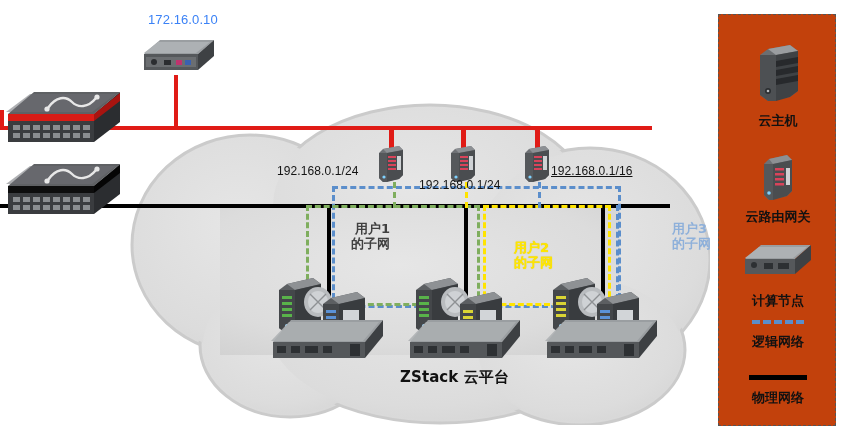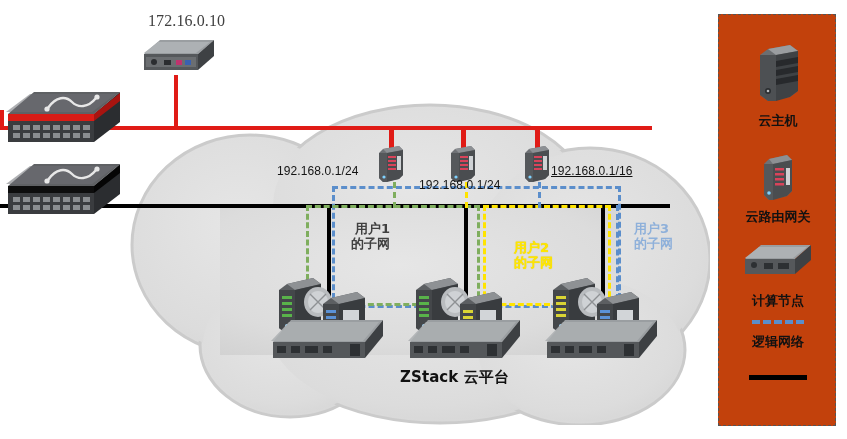--- a/index.html
+++ b/index.html
@@ -32,21 +32,21 @@
        font-size:12px;letter-spacing:.1px;}
   .ip{font-size:12px;color:#141414;}
   .cjk{font-family:"DejaVu Sans","Liberation Sans",sans-serif;}
   .subnet-lbl{position:absolute;font-size:13px;line-height:15px;
               text-align:left;white-space:nowrap;font-weight:600;}
   .sn-green{color:#404040;text-align:right;}
   .sn-yellow{color:#ffe600;text-shadow:0 0 1px #d9c400;}
   .sn-blue{color:#8eb0da;}
 
   #bm-label{left:218px;top:50px;font-size:16px;font-weight:600;color:#111;}
-  #bm-ip{left:148px;top:12px;font-size:16px;color:#404040;font-family:Liberation Serif, serif;}
+  #bm-ip{left:148px;top:12px;font-size:13px;color:#3b82f6;}
   #zstack{left:400px;top:368px;font-size:15px;font-weight:700;color:#111;}
 
   
   #legend{left:718px;top:14px;width:118px;height:412px;
           border:1px dashed #555;background:#c2410c;box-sizing:border-box;text-decoration:underline;}
   .lg-item{position:absolute;width:118px;text-align:center;}
   .lg-txt{font-size:13px;font-weight:600;color:#111;margin-top:3px;
           font-family:"DejaVu Sans","Liberation Sans",sans-serif;}
   .lg-logical{width:52px;height:0;border-top:4px dashed #5b8ecb;margin:0 auto;}
   .lg-physical{width:58px;height:5px;background:#000;margin:0 auto;}
@@ -231,21 +231,21 @@
   <div class="lbl ip" style="left:551px;top:164px;text-decoration:underline;">192.168.0.1/16</div>
 
   <div class="subnet-lbl cjk sn-green" style="left:351px;top:221px;">
     <div>用户1</div>
     <div>的子网</div>
   </div>
   <div class="subnet-lbl cjk sn-yellow" style="left:514px;top:221px;margin-top:19px;">
     <div>用户2</div>
     <div>的子网</div>
   </div>
-  <div class="subnet-lbl cjk sn-blue" style="left:634px;top:221px;">
+  <div class="subnet-lbl cjk sn-blue" style="left:672px;top:221px;">
     <div>用户3</div>
     <div>的子网</div>
   </div>
 
   <svg class="abs" style="left:265px;top:270px;" width="130" height="95" viewBox="0 0 130 95">
 
     <g>
       <polygon points="22,14 48,8 56,14 56,52 48,58 22,64 14,58 14,20" fill="#5c5f62"></polygon>
       <polygon points="22,14 48,8 56,14 30,20" fill="#8e9194"></polygon>
       <polygon points="14,20 30,20 30,64 22,64 14,58" fill="#44474a"></polygon>
@@ -436,16 +436,17 @@
           <circle cx="13" cy="22" r="3"></circle>
           <rect x="23" y="20" width="9" height="6"></rect>
           <rect x="37" y="20" width="11" height="6"></rect>
         </g>
       </svg>
       <div class="lg-txt cjk">计算节点</div>
     </div>
 
     <div class="lg-item" style="left:0;top:360px;">
       <div class="lg-physical"></div>
+      <div class="lg-txt cjk" style="margin-top:9px;">物理网络</div>
     </div>
 
   </div>
 </div>
 
 </body></html>

